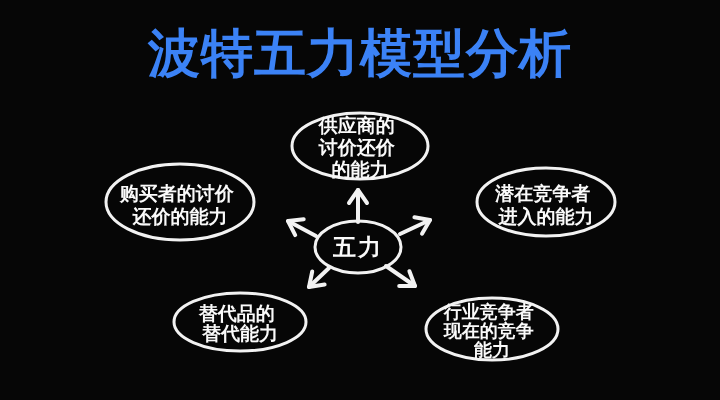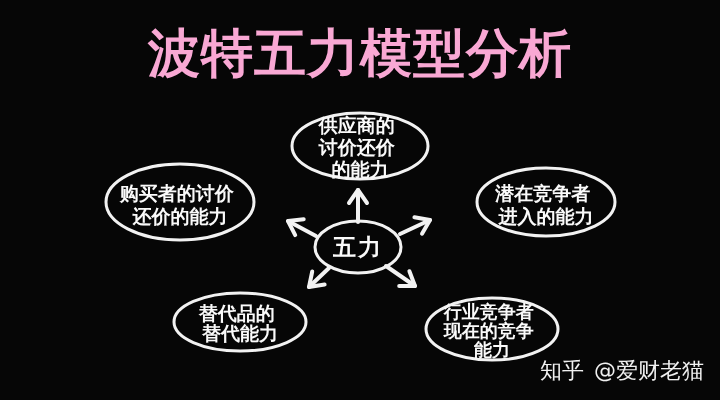--- a/index.html
+++ b/index.html
@@ -17,21 +17,21 @@
   }
   .title {
     position: absolute;
     top: 24px;
     left: 0;
     width: 720px;
     text-align: center;
     font-size: 52px;
     line-height: 1.15;
     font-weight: bold;
-    color: #f9a8d4;
+    color: #3b82f6;
     letter-spacing: 1px;
     white-space: nowrap;
   }
   .diagram-svg {
     position: absolute;
     left: 0;
     top: 0;
     width: 720px;
     height: 400px;
   }
@@ -127,17 +127,14 @@
 
     <text class="node-label small">
       <tspan x="492" y="318">行业竞争者</tspan>
       <tspan x="492" y="337">现在的竞争</tspan>
       <tspan x="492" y="356">能力</tspan>
     </text>
 
     <text class="center-label" x="358" y="255">五力</text>
   </svg>
 
-  <div class="watermark">
-    <span class="brand">知乎</span><span>@爱财老猫</span>
-  </div>
 
 </div>
 
 </body></html>

